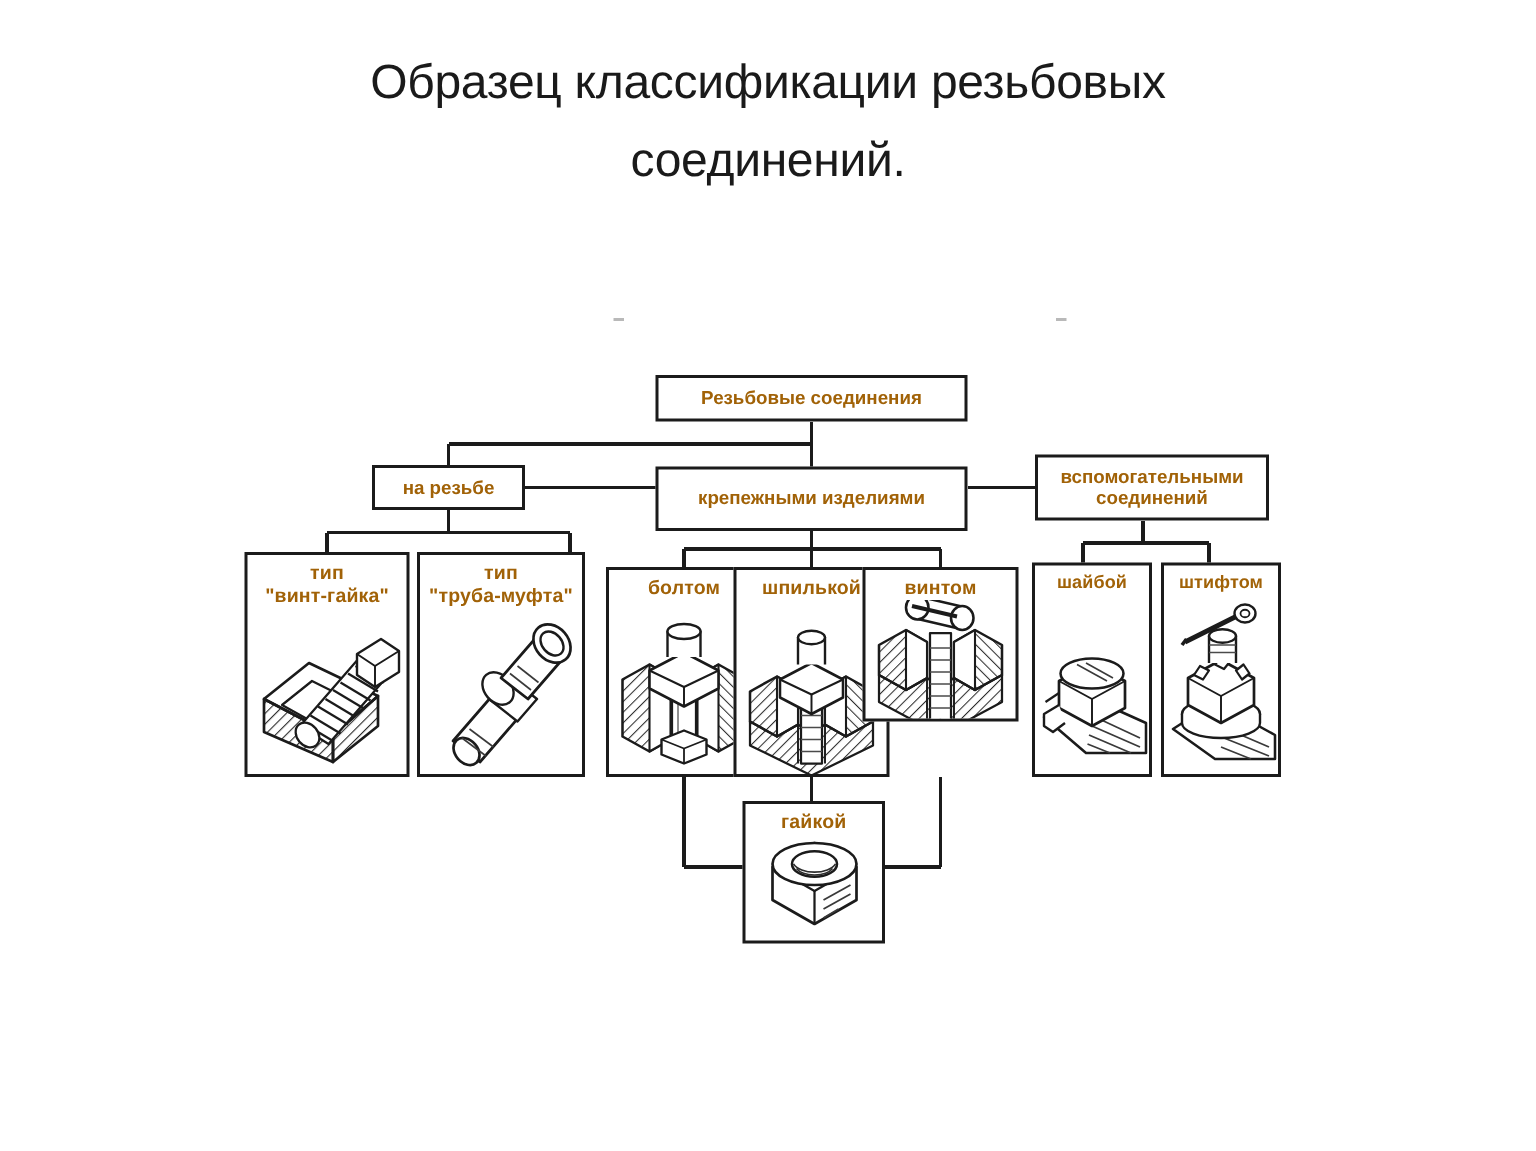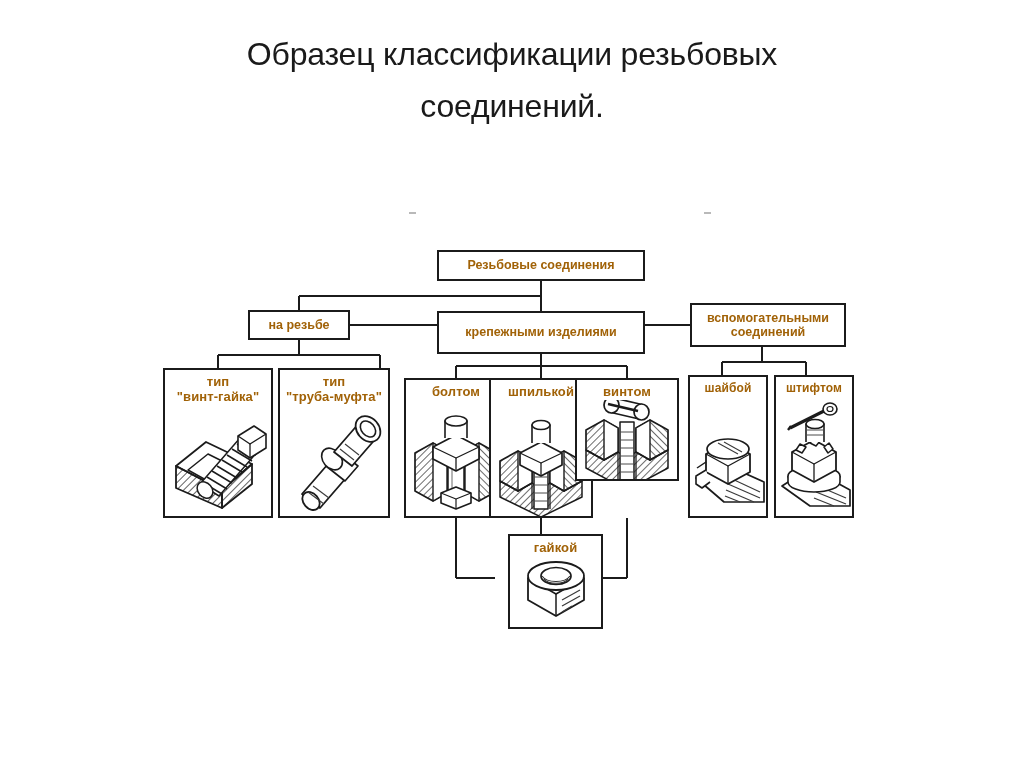--- a/index.html
+++ b/index.html
@@ -431,21 +431,21 @@
           <ellipse cx="39" cy="22" rx="9" ry="4.5" fill="#ffffff" stroke-width="1.6"></ellipse>
           <g stroke="#4a4a4a" stroke-width="1" fill="none">
             <path d="M30,28 L48,28"></path>
               <path d="M30,33 L48,33"></path>
           </g>
         </g>
       </svg>
     </div>
   </div>
 
-  <div class="node pic-node" style="left:508px; top:534px; width:95px; height:95px;">
+  <div class="node pic-node" style="left:495px; top:534px; width:95px; height:95px;">
     <span class="node-label">гайкой</span>
     <div class="pic">
       <svg width="88" height="70" viewBox="0 0 88 70">
         <g stroke="#1b1b1b" stroke-width="1.8" fill="#ffffff" stroke-linejoin="round">
 
           <path d="M16,22 L44,6 L72,22 L72,44 L44,60 L16,44 Z" fill="#ffffff"></path>
           <path d="M16,22 L44,38 L72,22" stroke-width="1.5" fill="none"></path>
           <path d="M44,38 L44,60" stroke-width="1.5"></path>
 
           <g stroke="#3a3a3a" stroke-width="1.2" fill="none">

